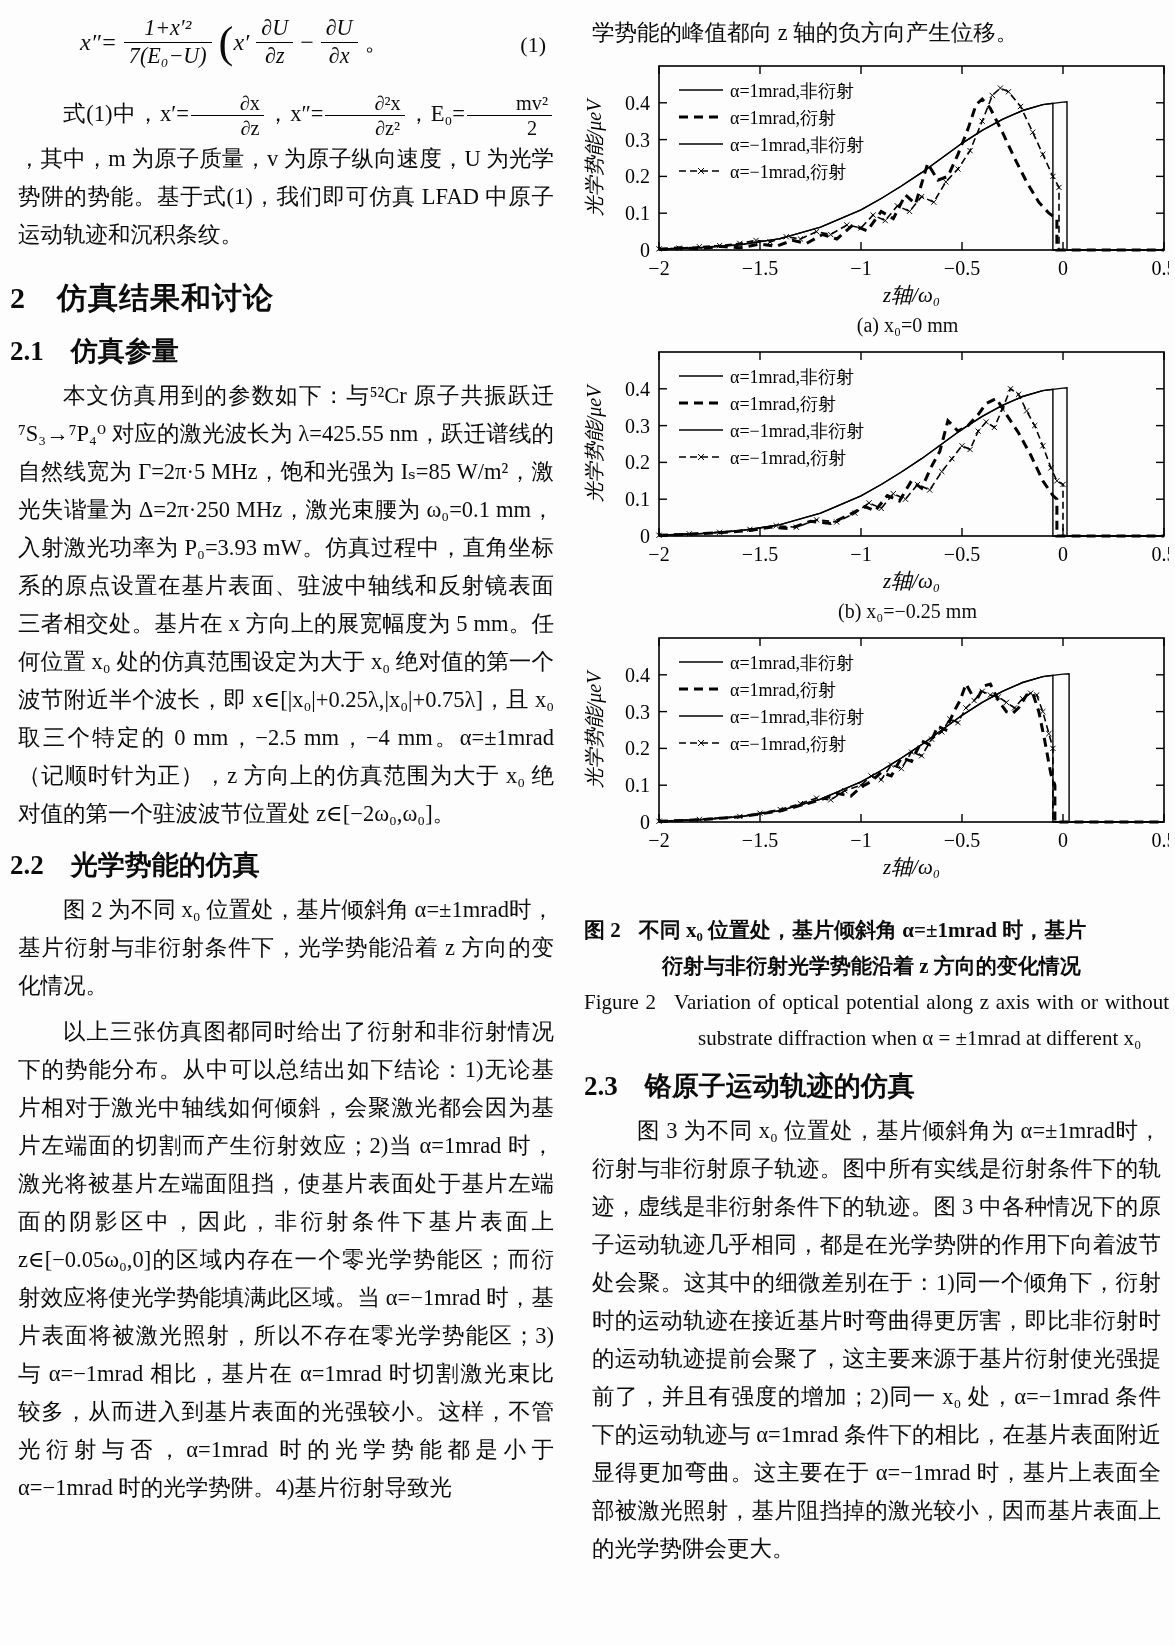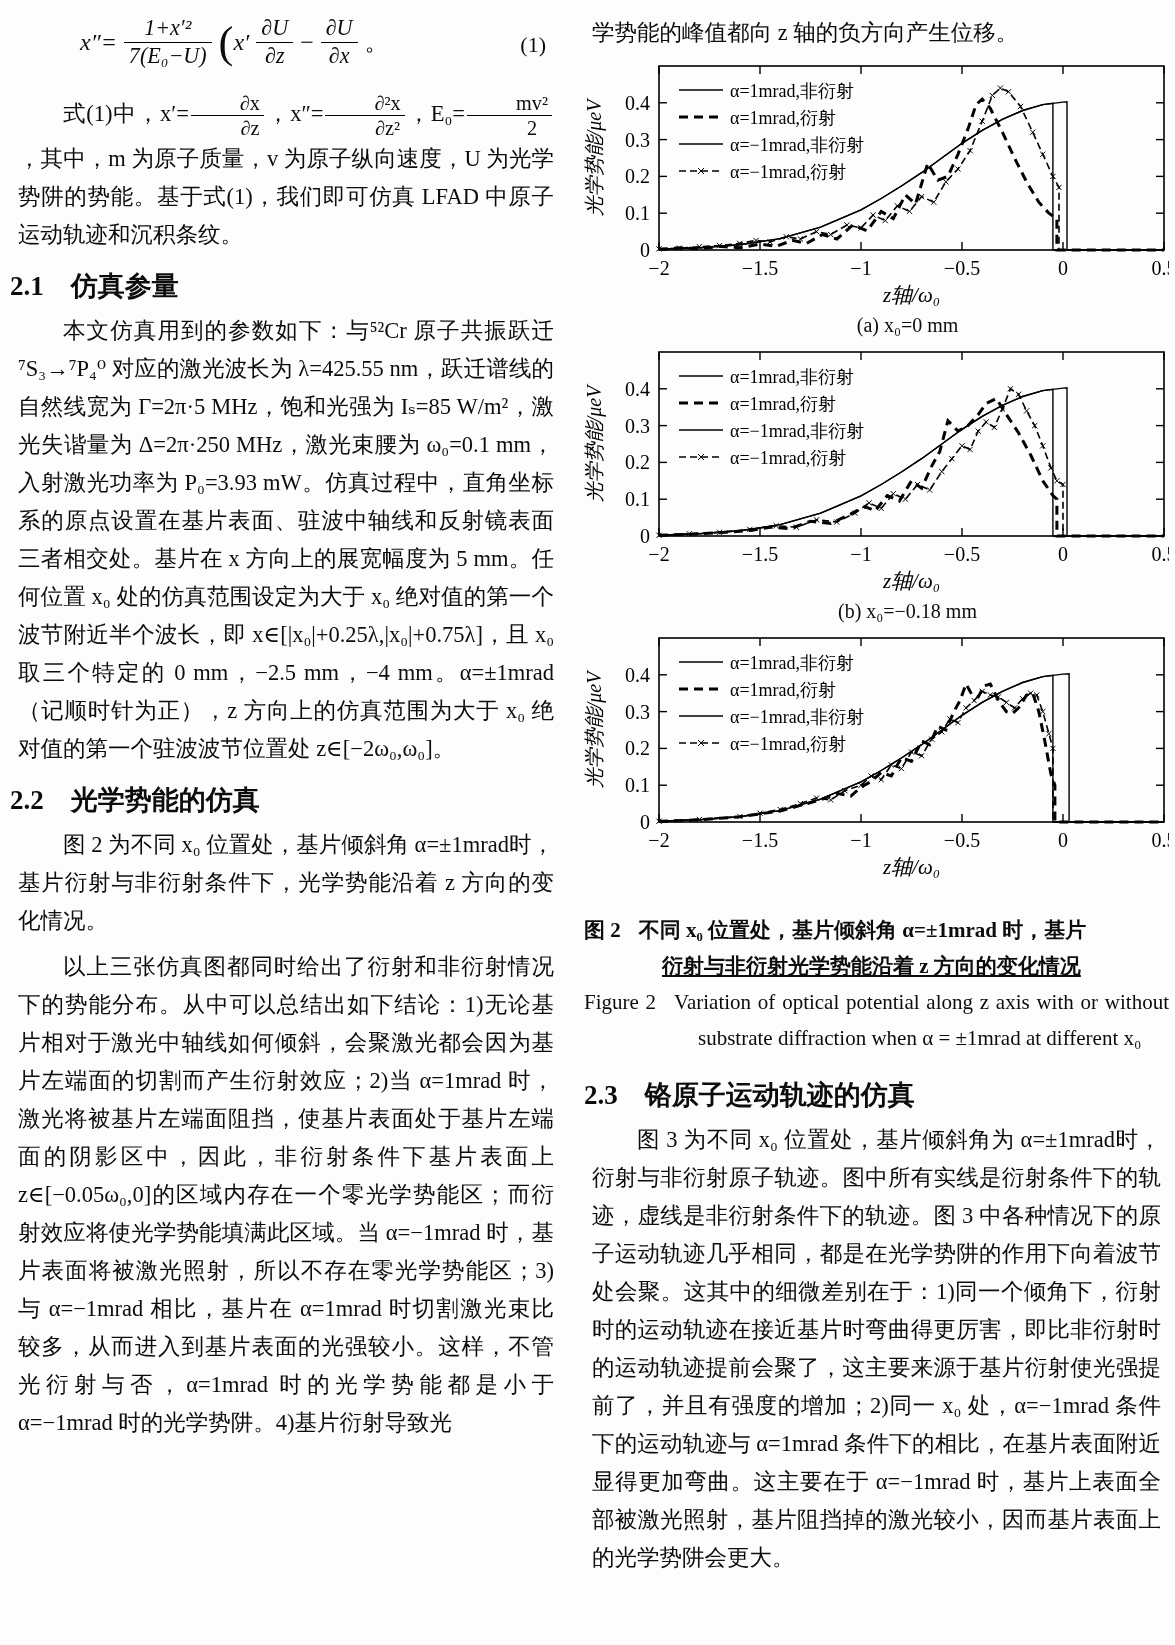--- a/index.html
+++ b/index.html
@@ -28,21 +28,21 @@
   .frac .bot{display:block;padding:1px 5px 0 5px;}
   .paren{font-size:1.85em;font-weight:300;font-style:normal;vertical-align:middle;line-height:0;}
   .ifrac{display:inline-block;text-align:center;vertical-align:middle;line-height:1.1;font-size:0.9em;margin:0 2px;}
   .ifrac .top{display:block;padding:0 4px 1px 4px;border-bottom:1.4px solid #000;}
   .ifrac .bot{display:block;padding:1px 4px 0 4px;}
 
   
   .chart-block{margin-top:6px;}
   .chart-caption{font-size:20px;text-align:center;padding-left:62px;height:28px;line-height:26px;}
   .figcap-zh{font-size:21px;font-weight:bold;line-height:36px;margin-top:28px;}
-  .figcap-zh .l2{display:block;margin-left:78px;text-decoration:underline;}
+  .figcap-zh .l2{display:block;margin-left:78px;}
   .figcap-en{font-size:21px;line-height:36px;margin-top:0;padding-left:114px;text-indent:-114px;text-align:justify;}
   .gap{display:inline-block;width:18px;}
 </style>
 </head>
 <body>
 
 <div class="page">
 
   <div class="col-left">
 
@@ -65,20 +65,21 @@
       </span>
       <span class="paren"></span>
       <span class="upright">。</span>
       <span class="eq-label">(1)</span>
     </div>
 
     <p class="body">
       <span>式(1)中，x′=</span><span class="ifrac"><span class="top">∂x</span><span class="bot">∂z</span></span><span>，x″=</span><span class="ifrac"><span class="top">∂²x</span><span class="bot">∂z²</span></span><span>，E₀=</span><span class="ifrac"><span class="top">mv²</span><span class="bot">2</span></span><span>，其中，</span><span>m 为原子质量，v 为原子纵向速度，U 为光学势阱的势能。基于式(1)，我们即可仿真 LFAD 中原子运动轨迹和沉积条纹。</span>
     </p>
 
+    <h1 class="sec">2　仿真结果和讨论</h1>
     <h2 class="sub">2.1　仿真参量</h2>
     <p class="body">本文仿真用到的参数如下：与⁵²Cr 原子共振跃迁⁷S₃→⁷P₄⁰ 对应的激光波长为 λ=425.55 nm，跃迁谱线的自然线宽为 Γ=2π·5 MHz，饱和光强为 Iₛ=85 W/m²，激光失谐量为 Δ=2π·250 MHz，激光束腰为 ω₀=0.1 mm，入射激光功率为 P₀=3.93 mW。仿真过程中，直角坐标系的原点设置在基片表面、驻波中轴线和反射镜表面三者相交处。基片在 x 方向上的展宽幅度为 5 mm。任何位置 x₀ 处的仿真范围设定为大于 x₀ 绝对值的第一个波节附近半个波长，即 x∈[|x₀|+0.25λ,|x₀|+0.75λ]，且 x₀ 取三个特定的 0 mm，−2.5 mm，−4 mm。α=±1mrad（记顺时针为正），z 方向上的仿真范围为大于 x₀ 绝对值的第一个驻波波节位置处 z∈[−2ω₀,ω₀]。</p>
 
     <h2 class="sub">2.2　光学势能的仿真</h2>
     <p class="body">图 2 为不同 x₀ 位置处，基片倾斜角 α=±1mrad时，基片衍射与非衍射条件下，光学势能沿着 z 方向的变化情况。</p>
     <p class="body">以上三张仿真图都同时给出了衍射和非衍射情况下的势能分布。从中可以总结出如下结论：1)无论基片相对于激光中轴线如何倾斜，会聚激光都会因为基片左端面的切割而产生衍射效应；2)当 α=1mrad 时，激光将被基片左端面阻挡，使基片表面处于基片左端面的阴影区中，因此，非衍射条件下基片表面上 z∈[−0.05ω₀,0]的区域内存在一个零光学势能区；而衍射效应将使光学势能填满此区域。当 α=−1mrad 时，基片表面将被激光照射，所以不存在零光学势能区；3)与 α=−1mrad 相比，基片在 α=1mrad 时切割激光束比较多，从而进入到基片表面的光强较小。这样，不管光衍射与否，α=1mrad 时的光学势能都是小于 α=−1mrad 时的光学势阱。4)基片衍射导致光</p>
   </div>
 
   <div class="col-right">
 
@@ -246,21 +247,21 @@
             <line x1="95" y1="30" x2="139" y2="30" stroke="#000" stroke-width="1.4"></line>
             <text x="146" y="37" font-size="18" font-family="&quot;Liberation Serif&quot;,&quot;DejaVu Serif&quot;,serif">α=1mrad,非衍射</text>
             <line x1="95" y1="57" x2="139" y2="57" stroke="#000" stroke-width="3" stroke-dasharray="9 6"></line>
             <text x="146" y="64" font-size="18" font-family="&quot;Liberation Serif&quot;,&quot;DejaVu Serif&quot;,serif">α=1mrad,衍射</text>
             <line x1="95" y1="84" x2="139" y2="84" stroke="#000" stroke-width="1.4"></line>
             <text x="146" y="91" font-size="18" font-family="&quot;Liberation Serif&quot;,&quot;DejaVu Serif&quot;,serif">α=−1mrad,非衍射</text>
             <line x1="95" y1="111" x2="139" y2="111" stroke="#000" stroke-width="1.6" stroke-dasharray="7 4"></line>
             <path d="M114 108L120 114M114 114L120 108" stroke="#000" stroke-width="1" fill="none"></path>
             <text x="146" y="118" font-size="18" font-family="&quot;Liberation Serif&quot;,&quot;DejaVu Serif&quot;,serif">α=−1mrad,衍射</text>
           </svg></div>
-      <div class="chart-caption">(b) x₀=−0.18 mm</div>
+      <div class="chart-caption">(b) x₀=−0.25 mm</div>
     </div>
 
     <div class="chart-block">
       <div class="chart-svg"><svg width="585" height="248" viewBox="0 0 585 248">
             <rect x="75" y="6" width="505" height="184" fill="none" stroke="#000" stroke-width="1.6"></rect>
             <line x1="75" y1="190" x2="75" y2="182" stroke="#000" stroke-width="1.4"></line>
             <line x1="75" y1="6" x2="75" y2="14" stroke="#000" stroke-width="1.4"></line>
             <text x="75" y="215" text-anchor="middle" font-size="20" font-family="&quot;Liberation Serif&quot;,&quot;DejaVu Serif&quot;,serif">−2</text>
             <line x1="176" y1="190" x2="176" y2="182" stroke="#000" stroke-width="1.4"></line>
             <line x1="176" y1="6" x2="176" y2="14" stroke="#000" stroke-width="1.4"></line>
@@ -345,17 +346,17 @@
 
     <div class="figcap-zh">
       <span>图 2</span><span class="gap"></span><span>不同 x₀ 位置处，基片倾斜角 α=±1mrad 时，基片</span>
       <span class="l2">衍射与非衍射光学势能沿着 z 方向的变化情况</span>
     </div>
 
     <div class="figcap-en">
       <span>Figure 2</span><span class="gap"></span><span>Variation of optical potential along z axis with or without substrate diffraction when α = ±1mrad at different x₀</span>
     </div>
 
-    <h2 class="sub" style="margin-top:21px;">2.3　铬原子运动轨迹的仿真</h2>
+    <h2 class="sub" style="margin-top:12px;">2.3　铬原子运动轨迹的仿真</h2>
     <p class="body">图 3 为不同 x₀ 位置处，基片倾斜角为 α=±1mrad时，衍射与非衍射原子轨迹。图中所有实线是衍射条件下的轨迹，虚线是非衍射条件下的轨迹。图 3 中各种情况下的原子运动轨迹几乎相同，都是在光学势阱的作用下向着波节处会聚。这其中的细微差别在于：1)同一个倾角下，衍射时的运动轨迹在接近基片时弯曲得更厉害，即比非衍射时的运动轨迹提前会聚了，这主要来源于基片衍射使光强提前了，并且有强度的增加；2)同一 x₀ 处，α=−1mrad 条件下的运动轨迹与 α=1mrad 条件下的相比，在基片表面附近显得更加弯曲。这主要在于 α=−1mrad 时，基片上表面全部被激光照射，基片阻挡掉的激光较小，因而基片表面上的光学势阱会更大。</p>
   </div>
 
 </div>
 
 </body></html>

